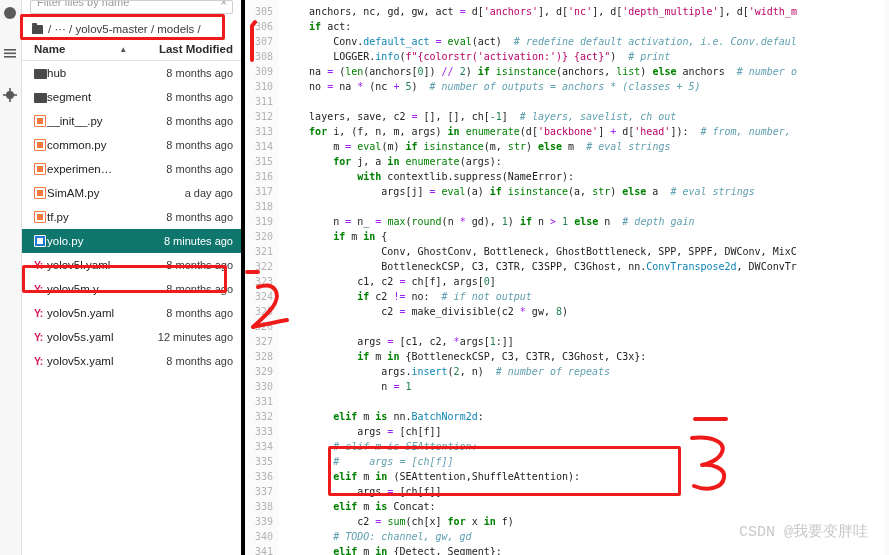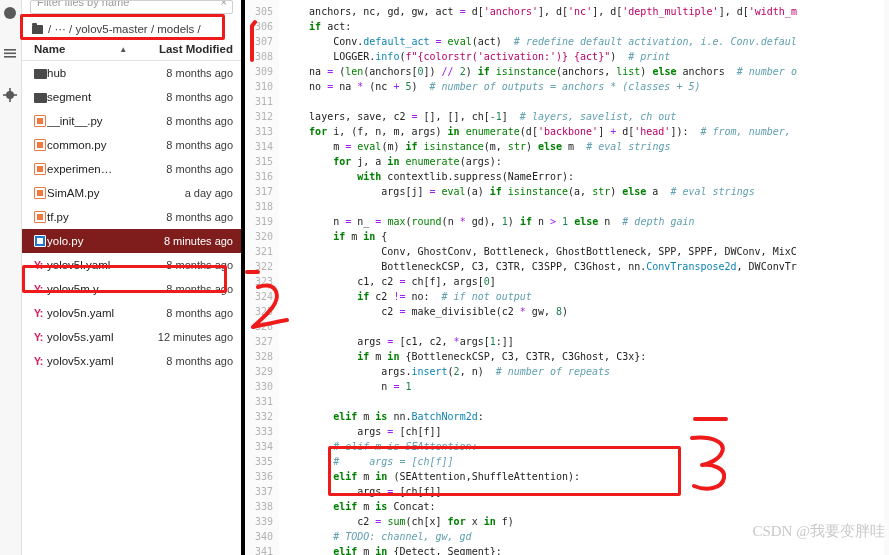--- a/index.html
+++ b/index.html
@@ -98,21 +98,21 @@
 
   .filelist { position: relative; }
   .frow {
     display: flex;
     align-items: center;
     height: 24px;
     padding: 0 8px 0 12px;
     font-size: 11.5px;
     color: #222;
   }
-  .frow.selected { background: #7f1d1d; color: #ffffff; }
+  .frow.selected { background: #0f766e; color: #ffffff; }
   .frow .fname {
     flex: 1 1 auto;
     white-space: nowrap; overflow: hidden;
   }
   .frow .fmod {
     flex: 0 0 auto;
     white-space: nowrap;
     color: #3a3a3a;
     font-size: 11px;
   }
@@ -191,25 +191,25 @@
     border-radius: 2px;
   }
   svg.penlayer {
     position: absolute; left: 0; top: 0;
     width: 889px; height: 555px;
     pointer-events: none;
   }
 
   .watermark {
     position: absolute;
-    right: 4px;
+    right: 21px;
     bottom: 14px;
     color: #c9c9c9;
     font-size: 15px;
-    font-family: Liberation Serif, serif;
+    font-family: Liberation Mono, monospace;
     white-space: nowrap;
   }
 
   
   .edgescroll {
     position: absolute; right: 0; top: 0; bottom: 0; width: 5px;
     background: #fafafa;
   }
 </style>
 </head>

